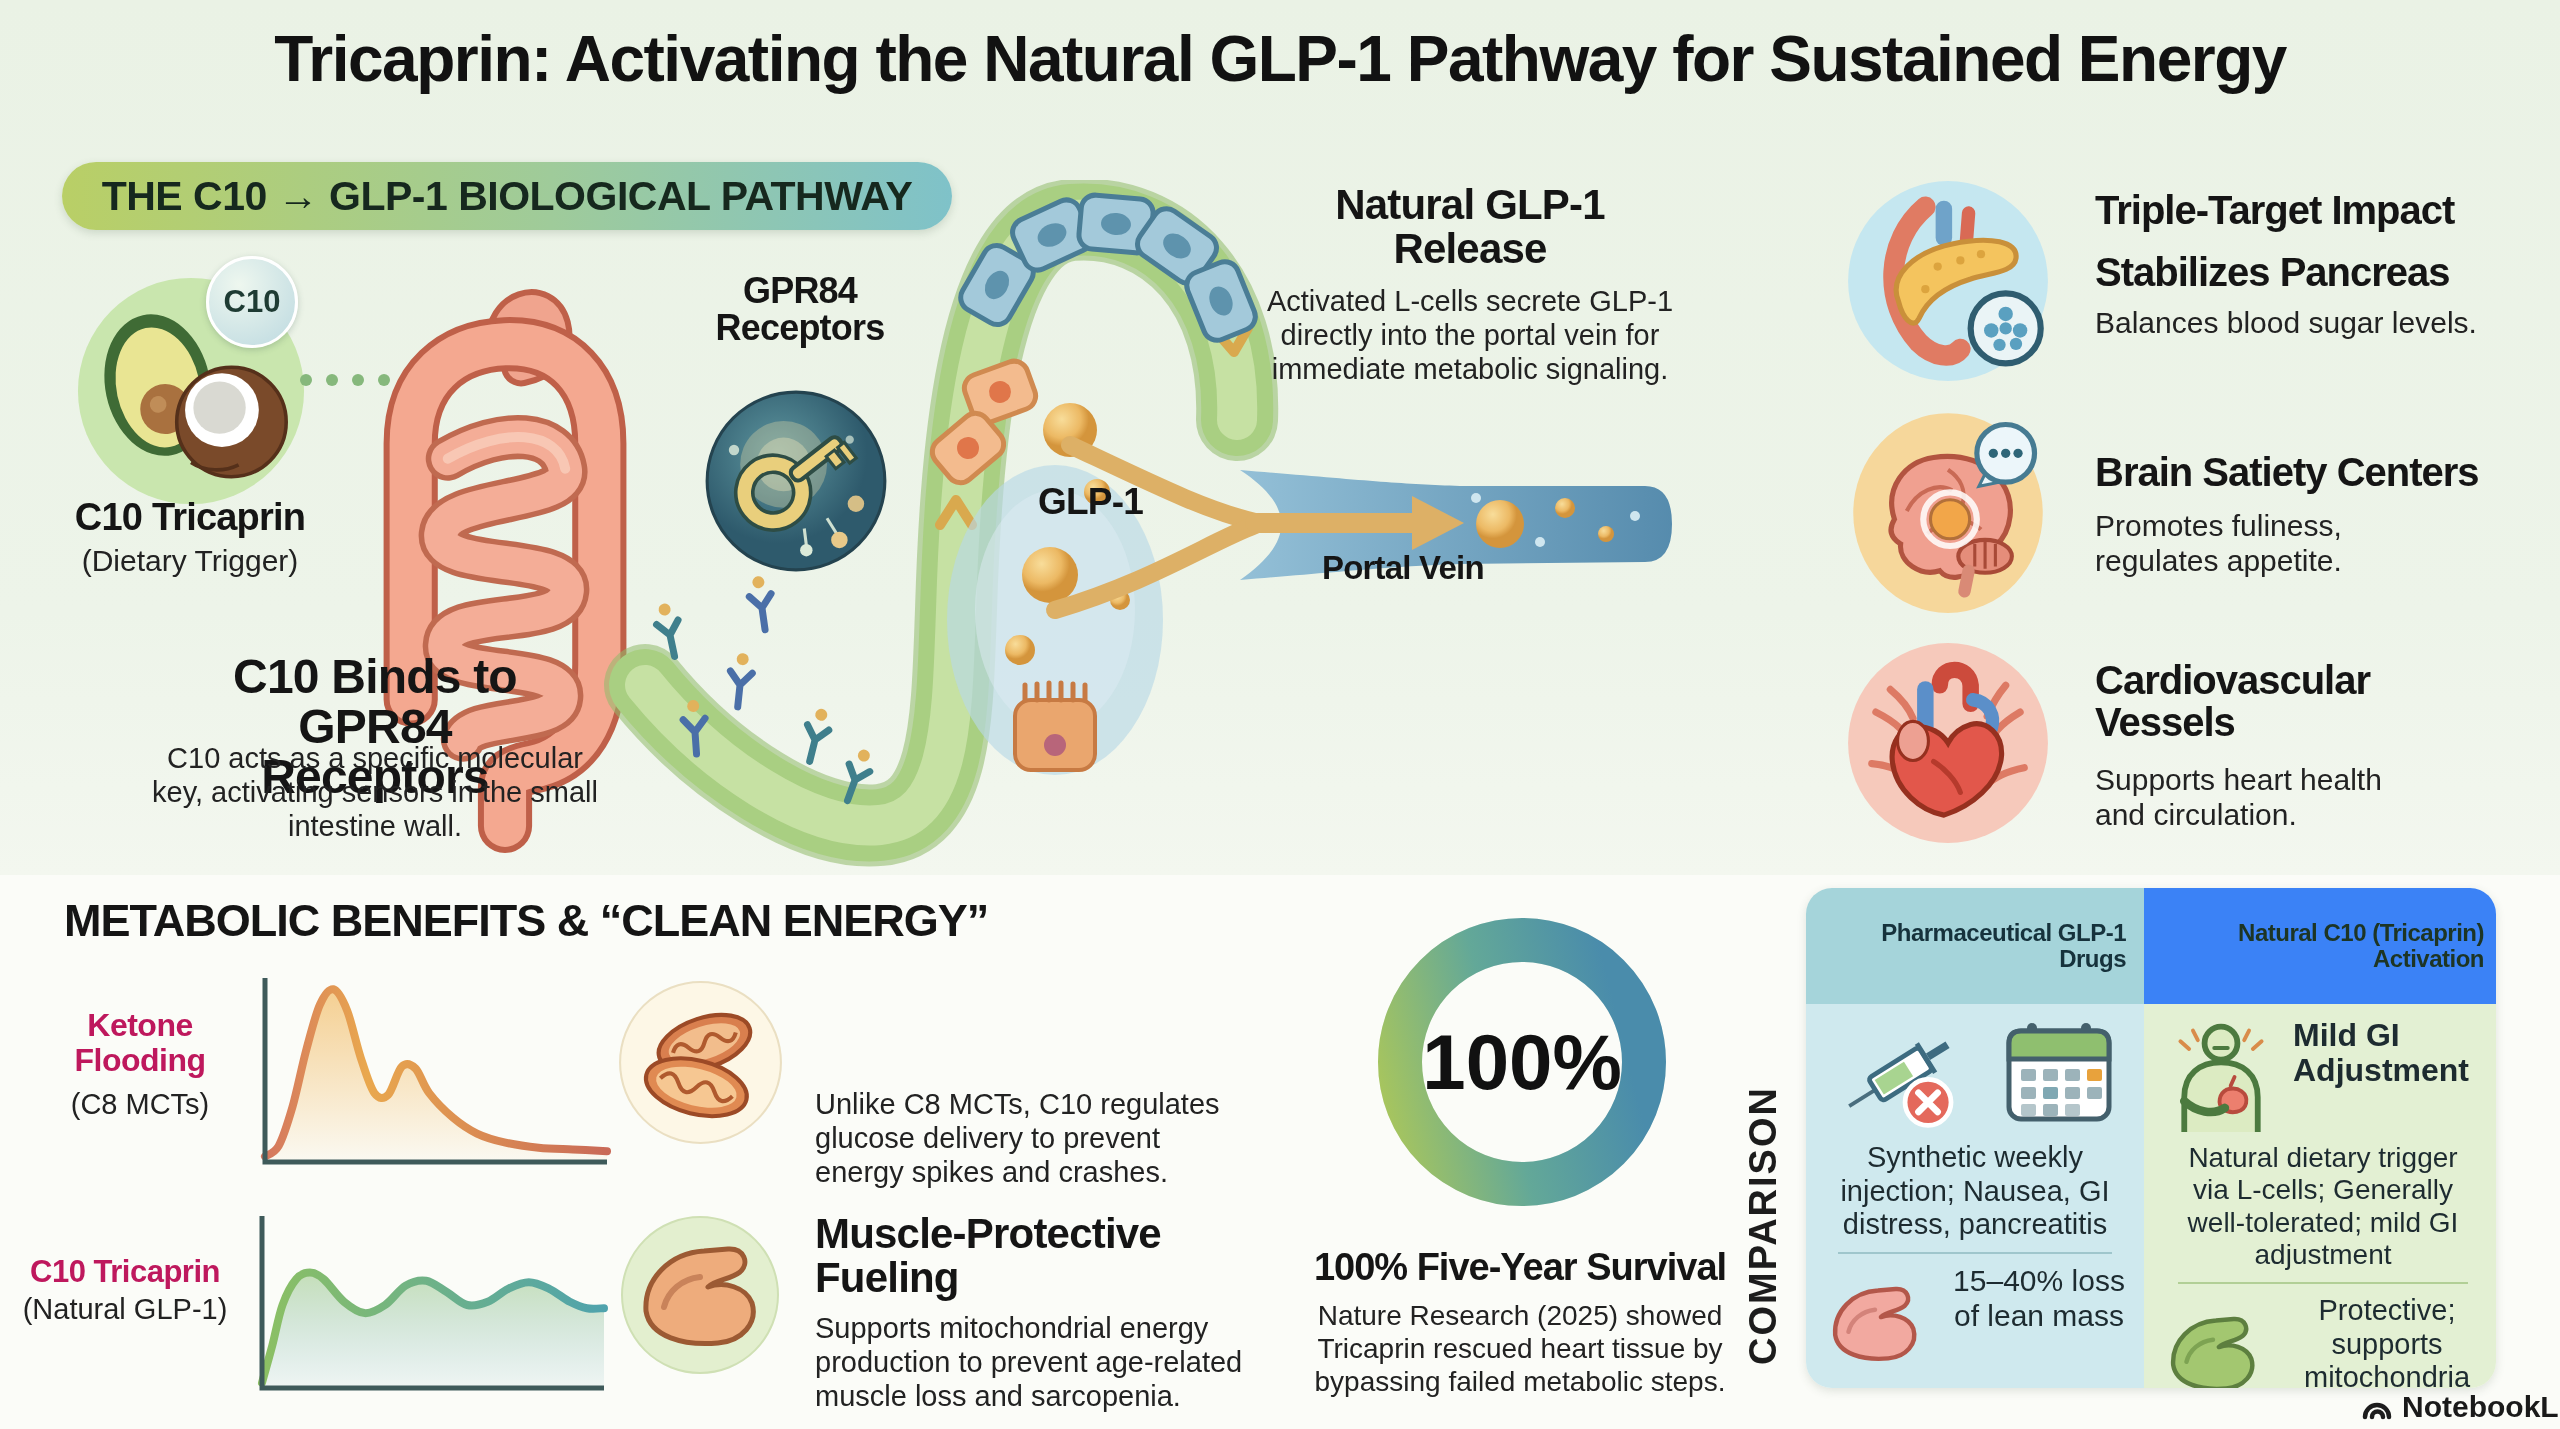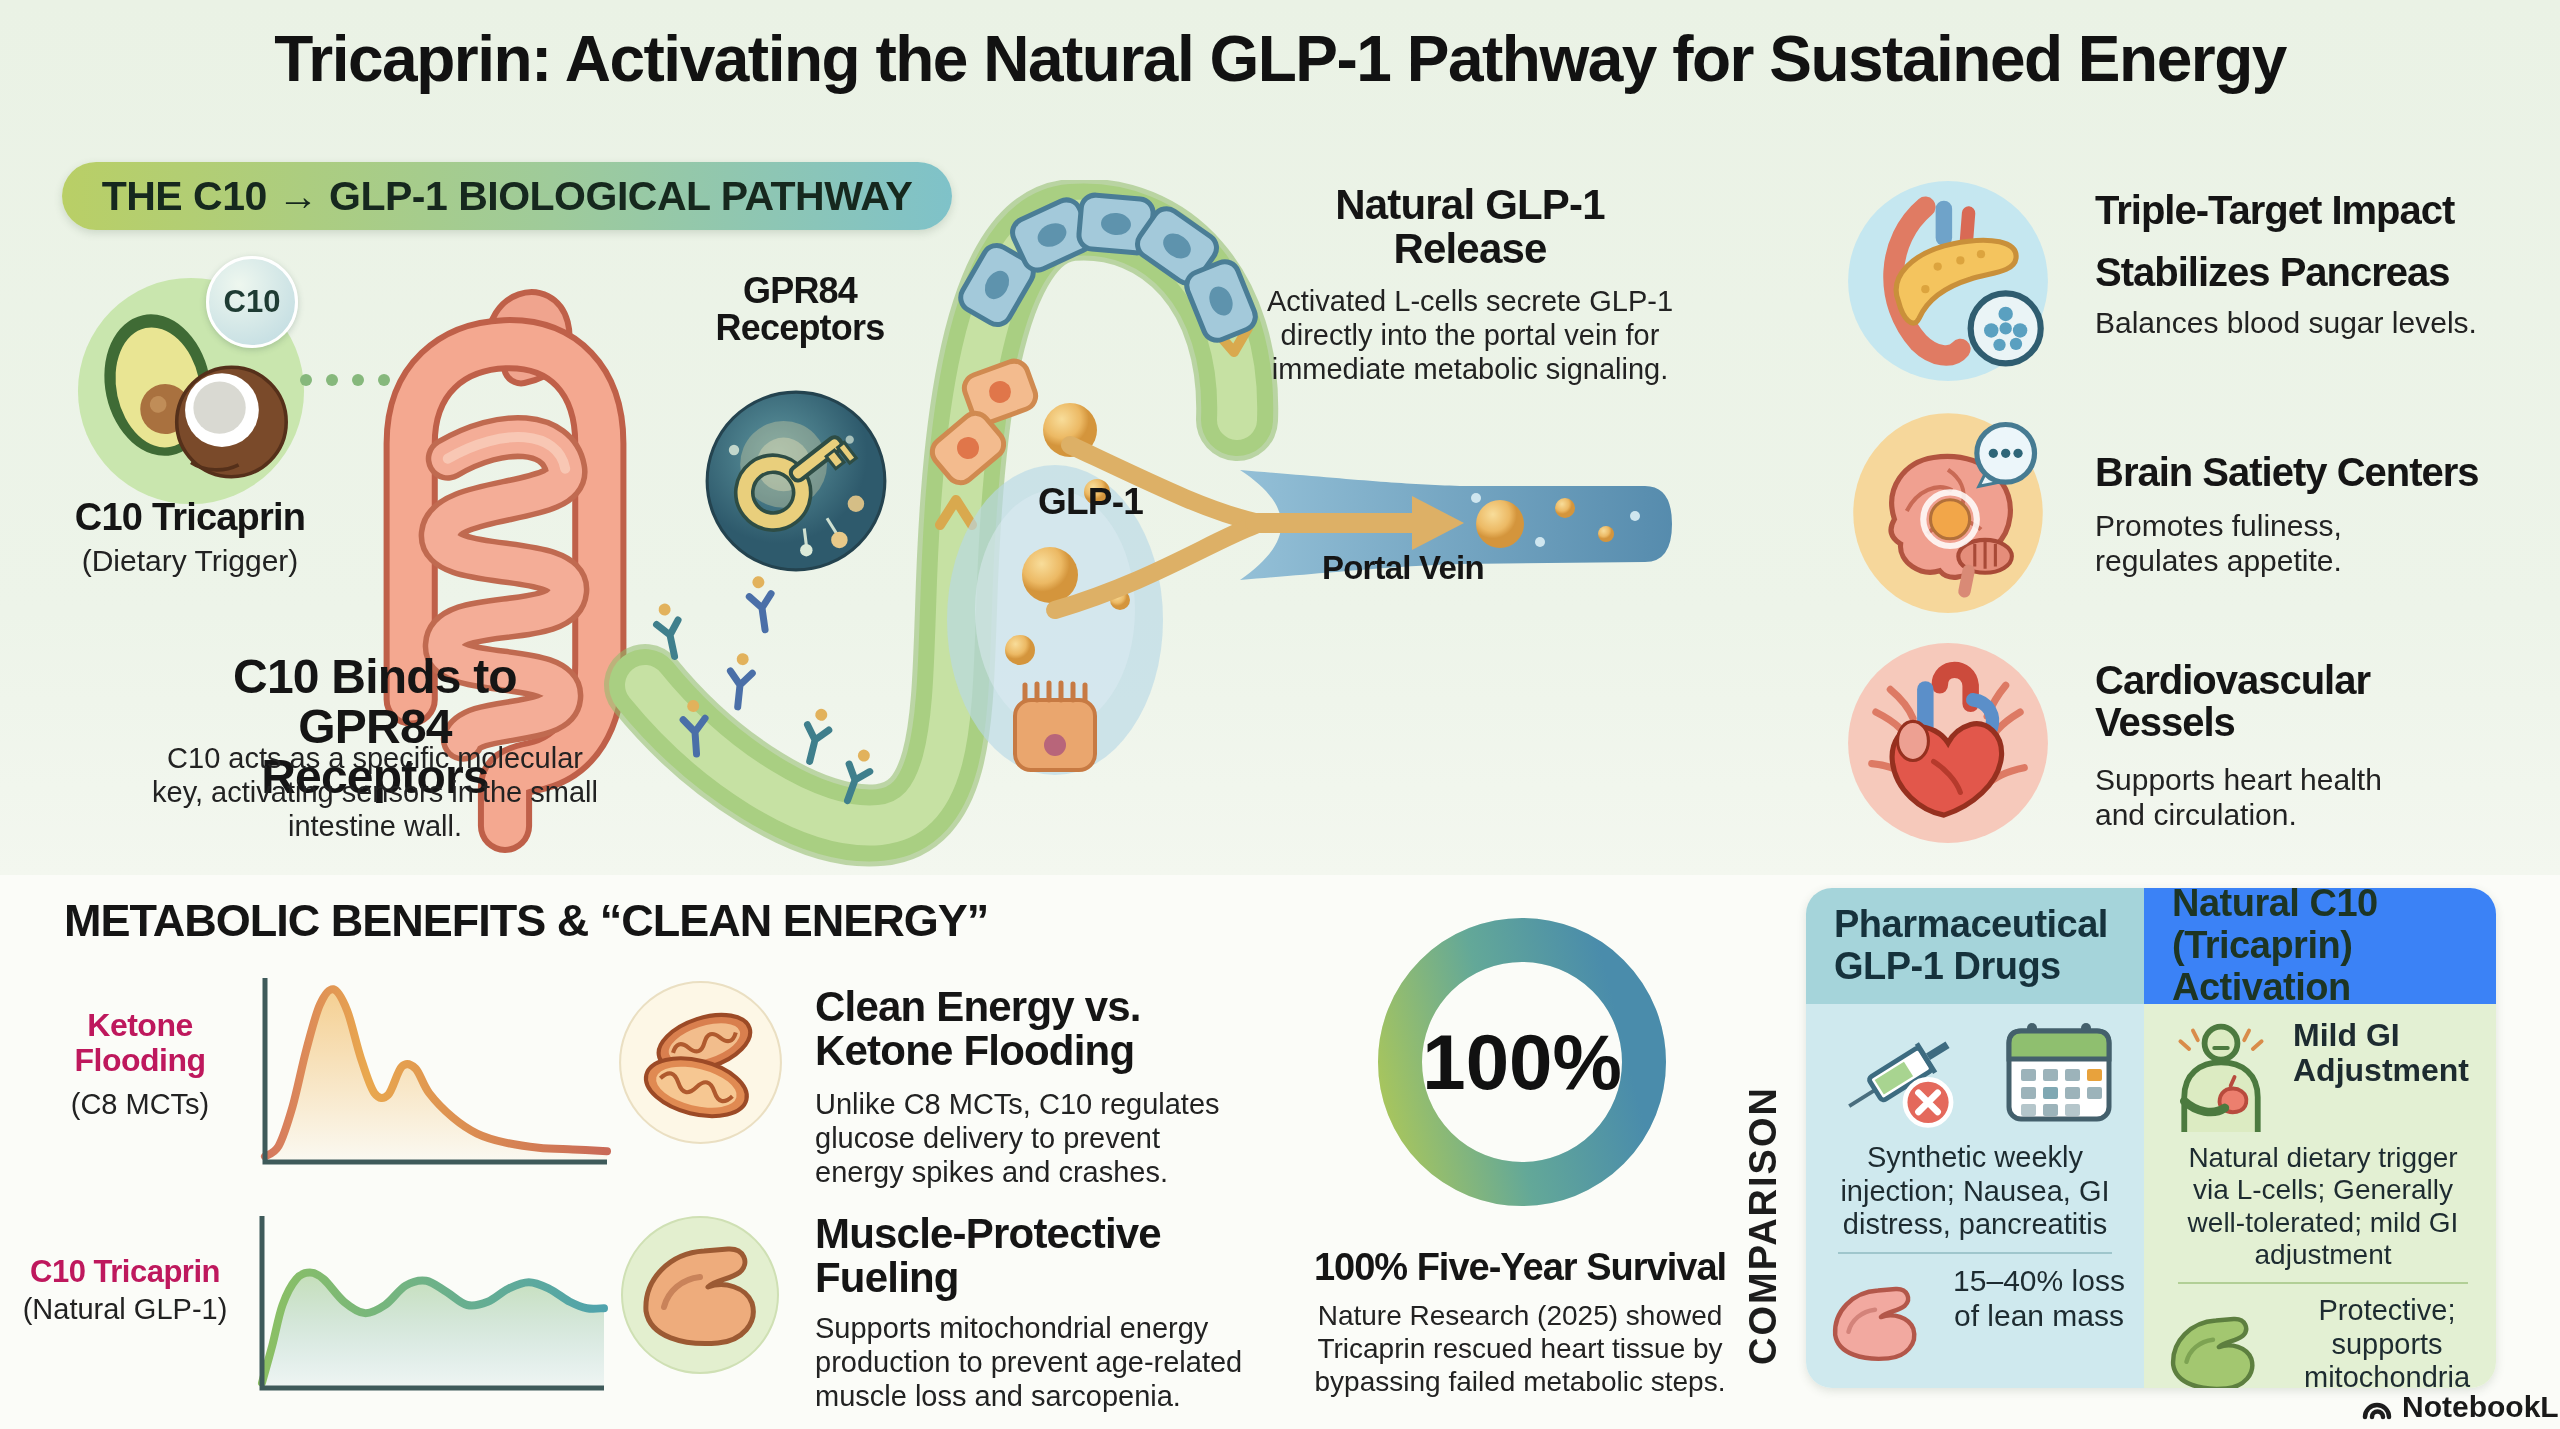--- a/index.html
+++ b/index.html
@@ -20,22 +20,22 @@
   .center{text-align:center;}
   .dotrow{position:absolute;left:300px;top:374px;display:flex;gap:14px;}
   .dotrow span{width:12px;height:12px;border-radius:50%;background:#86b87c;display:block;}
   .c10-badge{position:absolute;left:206px;top:256px;width:86px;height:86px;border-radius:50%;
     background:radial-gradient(circle at 35% 30%,#eef7ef,#bcd9e0);border:3px solid #ffffff;
     box-shadow:0 2px 6px rgba(60,90,80,.25);display:flex;align-items:center;justify-content:center;
     font-size:31px;font-weight:800;color:#1e3b33;}
   .comp-table{position:absolute;left:1806px;top:888px;width:690px;height:500px;border-radius:26px;
     overflow:hidden;display:grid;grid-template-columns:1fr 1fr;grid-template-rows:116px 1fr;
     box-shadow:0 3px 10px rgba(60,80,60,.15);}
-  .comp-h{display:flex;align-items:center;justify-content:center;text-align:left;
-    font-size:38px;font-weight:800;line-height:1.1;letter-spacing:-0.5px;padding:0 28px;}
+  .comp-h{display:flex;align-items:center;justify-content:center;text-align:right;
+    font-size:24px;font-weight:800;line-height:1.1;letter-spacing:-0.5px;padding:0 18px;}
   .comp-h-left{background:#a5d4da;color:#16323c;}
   .comp-h-right{background:#3b82f6;color:#1d3524;}
   .comp-b{display:flex;flex-direction:column;align-items:center;padding:14px 10px 8px 10px;}
   .comp-b-left{background:#cfe9ee;}
   .comp-b-right{background:#e3f0d3;}
   .comp-text{font-size:29px;line-height:1.16;text-align:center;color:#1d2b30;}
   .comp-div{width:86%;height:2px;margin:10px 0;}
   .comp-div-left{background:#9fc6cc;}
   .comp-div-right{background:#b2cf96;}
   .comp-row{display:flex;align-items:flex-start;gap:10px;}
@@ -345,21 +345,20 @@
       <ellipse cx="84" cy="62" rx="46" ry="24" fill="#d97f4e" stroke="#9c4a26" stroke-width="4"></ellipse>
       <ellipse cx="84" cy="62" rx="36" ry="16" fill="#f2bd8c"></ellipse>
       <path d="M52,62 q8,-12 16,0 q8,12 16,0 q8,-12 16,0 q8,12 16,0" fill="none" stroke="#b05a2e" stroke-width="4"></path>
     </g>
     <g transform="rotate(14 76 104)">
       <ellipse cx="76" cy="104" rx="50" ry="26" fill="#e08a52" stroke="#9c4a26" stroke-width="4"></ellipse>
       <ellipse cx="76" cy="104" rx="40" ry="18" fill="#f6c792"></ellipse>
       <path d="M40,104 q9,-14 18,0 q9,14 18,0 q9,-14 18,0 q9,14 18,0" fill="none" stroke="#b05a2e" stroke-width="4"></path>
     </g>
   </svg>
-  <div class="abs h-node" style="left:815px;top:985px;width:380px;font-size:42px;">Clean Energy vs. Ketone Flooding</div>
   <div class="abs p-node" style="left:815px;top:1088px;width:430px;font-size:29px;">Unlike C8 MCTs, C10 regulates glucose delivery to prevent energy spikes and crashes.</div>
 
   <svg class="abs" style="left:620px;top:1215px" width="160" height="160" viewBox="0 0 160 160">
     <circle cx="80" cy="80" r="78" fill="#e3efcf" stroke="#cfe0b4" stroke-width="2"></circle>
     <path d="M26,96 C24,64 50,38 84,36 L108,34 C124,33 130,48 120,57 C110,65 96,64 88,72 C104,66 126,72 132,88 C138,108 122,126 98,128 C64,131 30,122 26,96 Z" fill="#eeac7c" stroke="#9c5a33" stroke-width="5" stroke-linejoin="round"></path>
     <path d="M44,92 C48,76 62,64 80,62" fill="none" stroke="#c9835a" stroke-width="6" stroke-linecap="round"></path>
   </svg>
   <div class="abs h-node" style="left:815px;top:1212px;width:360px;font-size:42px;">Muscle-Protective Fueling</div>
   <div class="abs p-node" style="left:815px;top:1312px;width:480px;font-size:29px;">Supports mitochondrial energy production to prevent age-related muscle loss and sarcopenia.</div>
 

